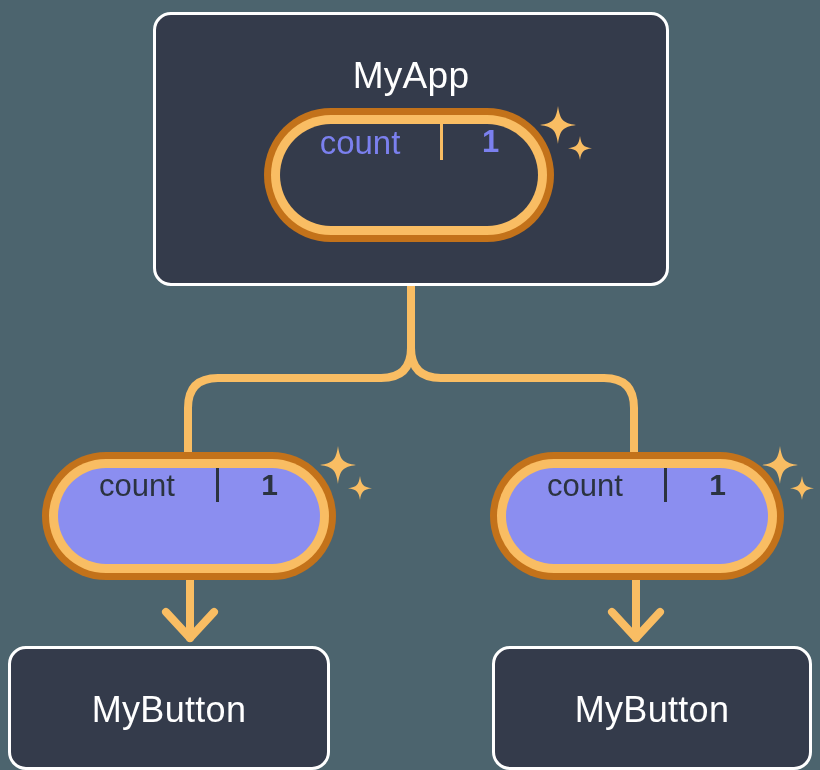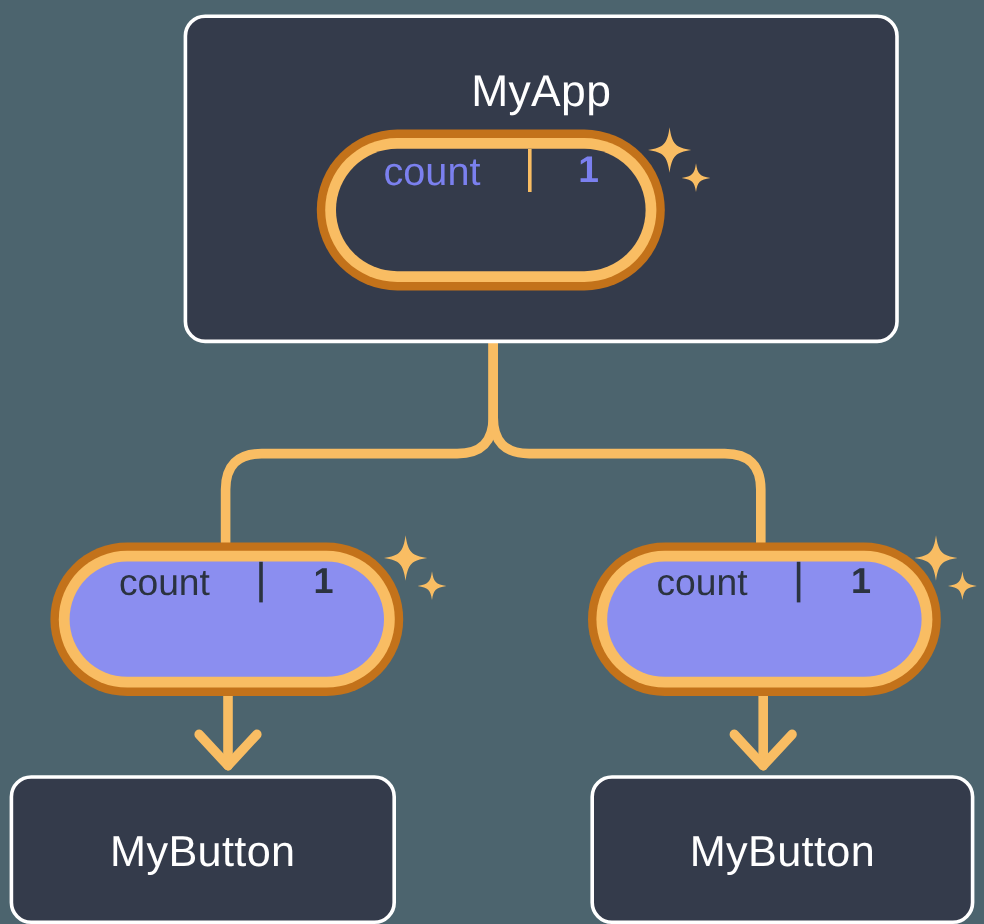--- a/index.html
+++ b/index.html
@@ -41,21 +41,21 @@
     right: 0;
     text-align: center;
     color: #ffffff;
     font-weight: 400;
     letter-spacing: 0.3px;
     white-space: nowrap;
   }
   #card-myapp {
     left: 153px;
     top: 12px;
-    width: 596px;
+    width: 516px;
     height: 274px;
     border-radius: 18px;
   }
   #card-myapp .card-title {
     top: 40px;
     font-size: 37px;
   }
   #card-mybutton-left {
     left: 8px;
     top: 646px;

